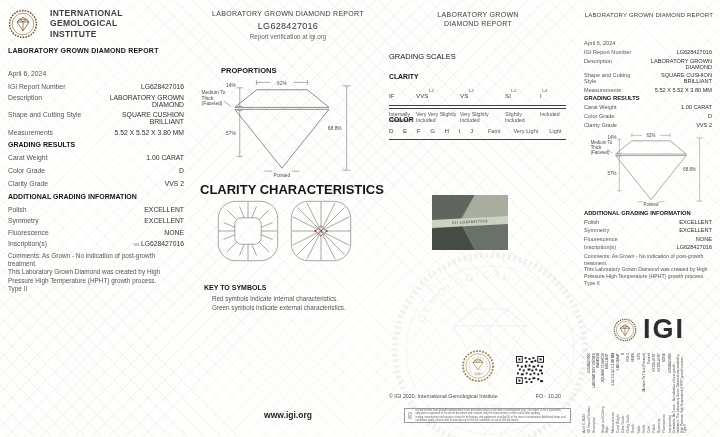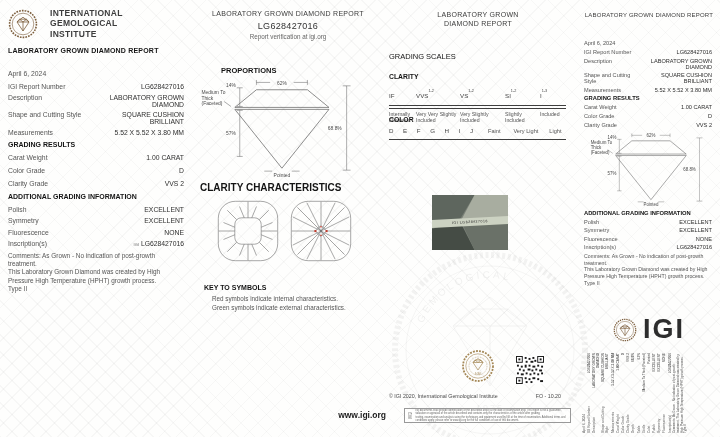--- a/index.html
+++ b/index.html
@@ -32,25 +32,25 @@
   .comments{margin-top:2px;font-size:6.4px;line-height:1.3;color:#555;}
 
   
   .col2{left:190px;top:0;width:196px;height:437px;}
   .c2-head{position:absolute;left:0;top:10px;width:100%;text-align:center;}
   .c2-title{font-size:7px;color:#3c3c3c;letter-spacing:.3px;}
   .c2-number{margin-top:4px;font-size:9px;color:#333;letter-spacing:.3px;}
   .c2-verify{margin-top:2px;font-size:6.3px;color:#666;}
   .prop-h{position:absolute;left:10px;top:66px;font-size:7.5px;font-weight:bold;color:#141414;margin-left:21px;}
   .profile-svg{position:absolute;left:8px;top:78px;}
-  .cc-h{position:absolute;left:10px;top:182px;font-size:10px;font-weight:bold;color:#141414;}
+  .cc-h{position:absolute;left:10px;top:182px;font-size:13px;font-weight:bold;color:#141414;}
   .plots{position:absolute;left:25px;top:198px;display:flex;gap:7px;}
   .keys-h{position:absolute;left:14px;top:284px;font-size:7px;font-weight:bold;color:#141414;}
   .keys{position:absolute;left:22px;top:295px;font-size:6.3px;line-height:1.35;color:#555;}
-  .site{position:absolute;left:0;top:410px;width:100%;text-align:right;font-size:8.5px;font-weight:bold;color:#1c1c1c;}
+  .site{position:absolute;left:0;top:410px;width:100%;text-align:center;font-size:8.5px;font-weight:bold;color:#1c1c1c;}
 
   
   .col3{left:385px;top:0;width:190px;height:437px;}
   .c3-head{position:absolute;left:0;top:10px;width:186px;text-align:center;font-size:7px;color:#3c3c3c;line-height:1.35;letter-spacing:.3px;}
   .gs-h{position:absolute;left:4px;top:52px;font-size:7.5px;font-weight:normal;color:#141414;}
   .cl-h{position:absolute;left:4px;top:73px;font-size:6.8px;font-weight:bold;color:#141414;}
   .cl-table{position:absolute;left:4px;top:84px;width:177px;}
   .cl-codes{display:flex;}
   .cg{box-sizing:border-box;}
   .cg1{width:27px;}.cg2{width:44px;}.cg3{width:45px;}.cg4{width:35px;}.cg5{width:26px;}

